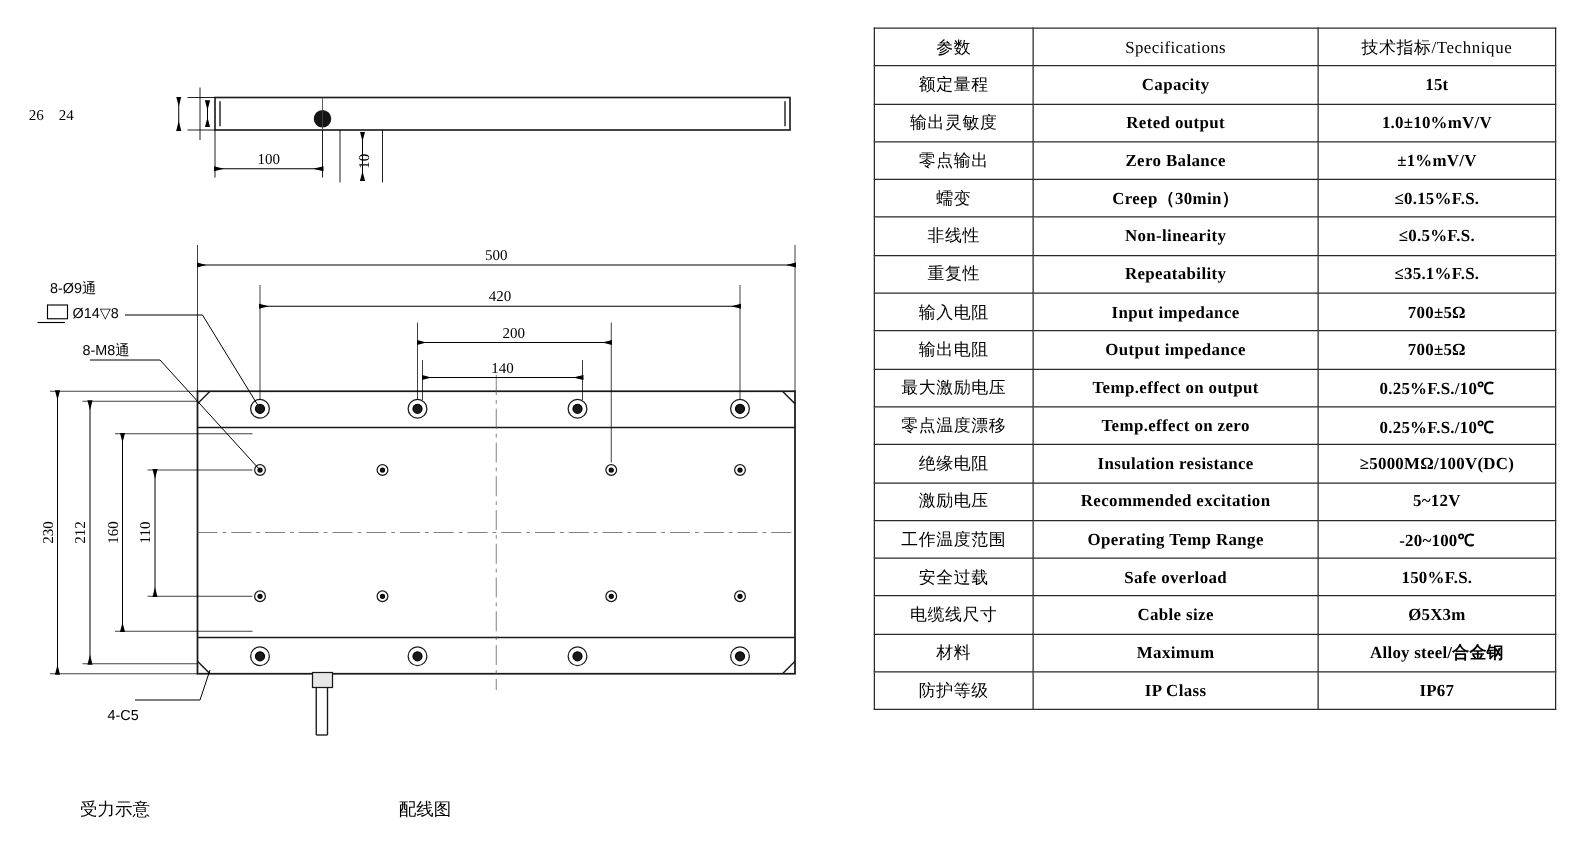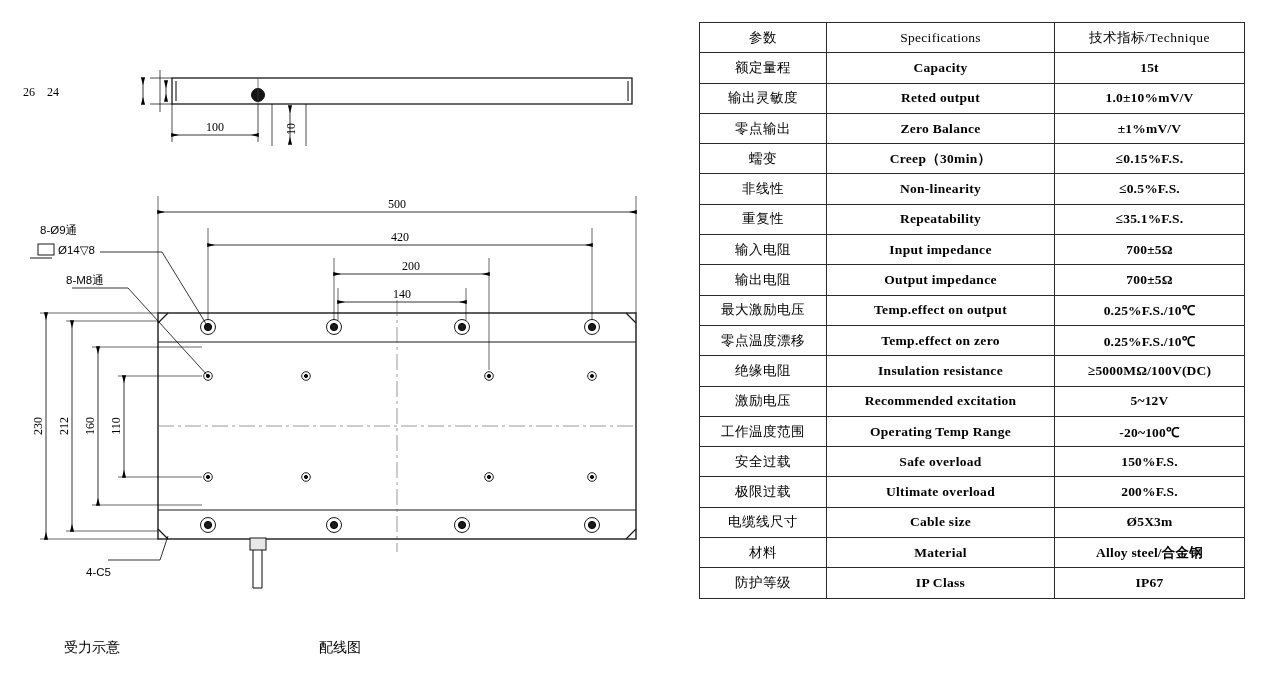--- a/index.html
+++ b/index.html
@@ -332,32 +332,27 @@
           <td class="cn">工作温度范围</td>
           <td class="en">Operating Temp Range</td>
           <td class="val">-20~100℃</td>
         </tr>
       <tr>
           <td class="cn">安全过载</td>
           <td class="en">Safe overload</td>
           <td class="val">150%F.S.</td>
         </tr>
       <tr>
-          <td class="cn">极限过载</td>
-          <td class="en">Ultimate overload</td>
-          <td class="val">200%F.S.</td>
-        </tr>
-      <tr>
           <td class="cn">电缆线尺寸</td>
           <td class="en">Cable size</td>
           <td class="val">Ø5X3m</td>
         </tr>
       <tr>
           <td class="cn">材料</td>
-          <td class="en">Material</td>
+          <td class="en">Maximum</td>
           <td class="val">Alloy steel/合金钢</td>
         </tr>
       <tr>
           <td class="cn">防护等级</td>
           <td class="en">IP Class</td>
           <td class="val">IP67</td>
         </tr>
     </tbody>
   </table>
 

